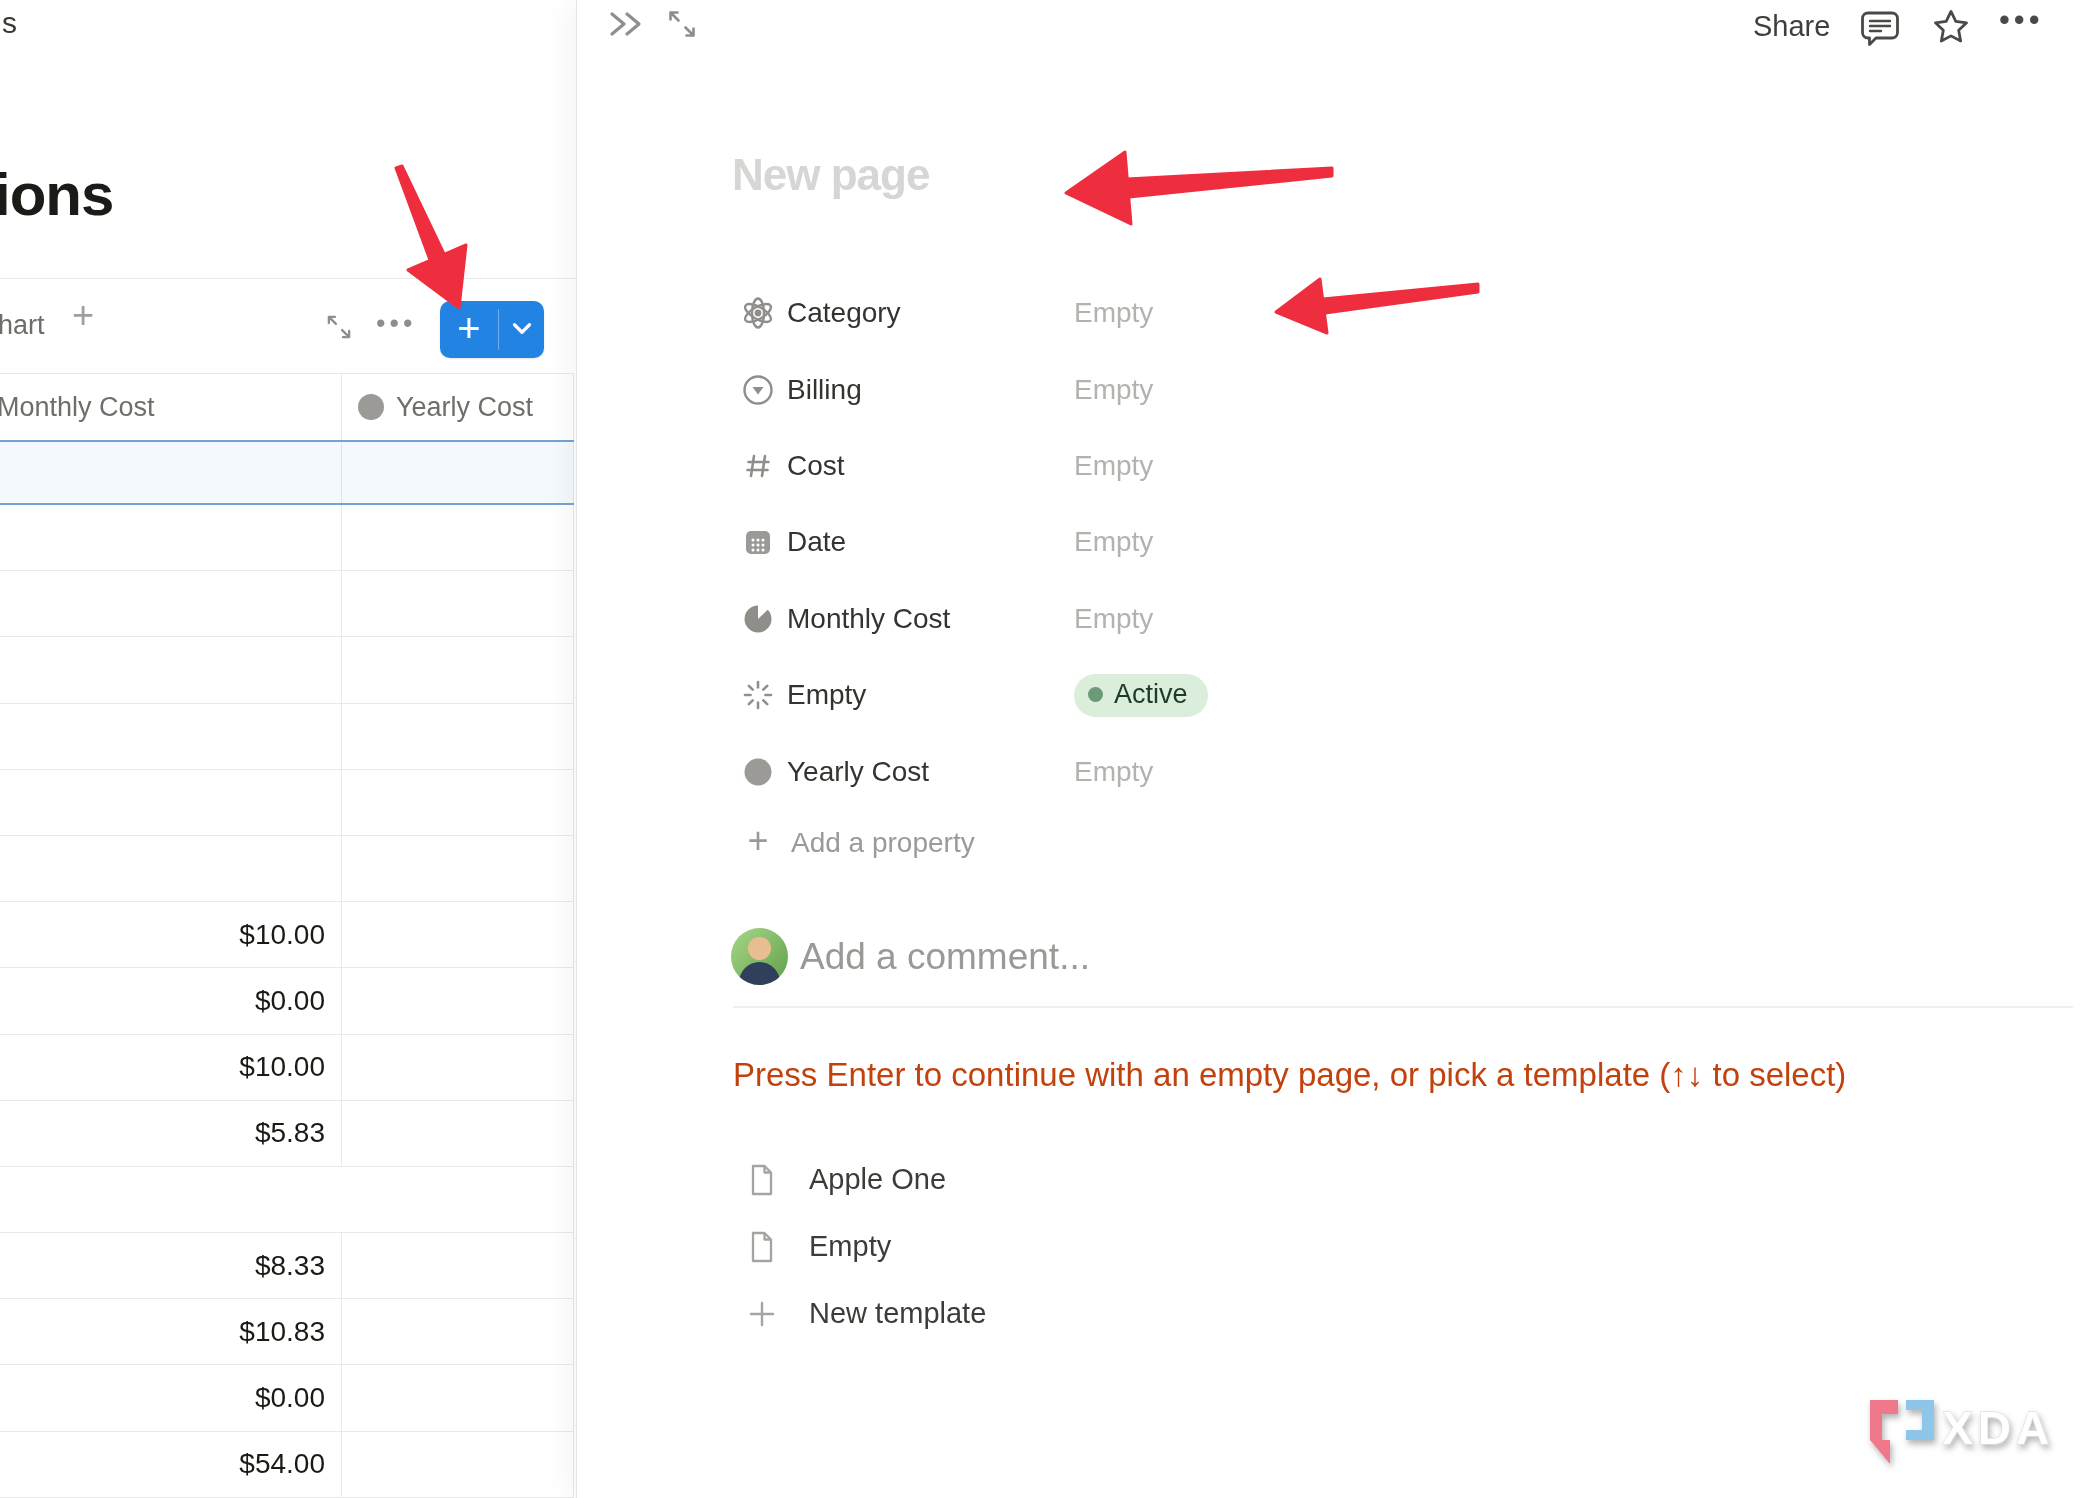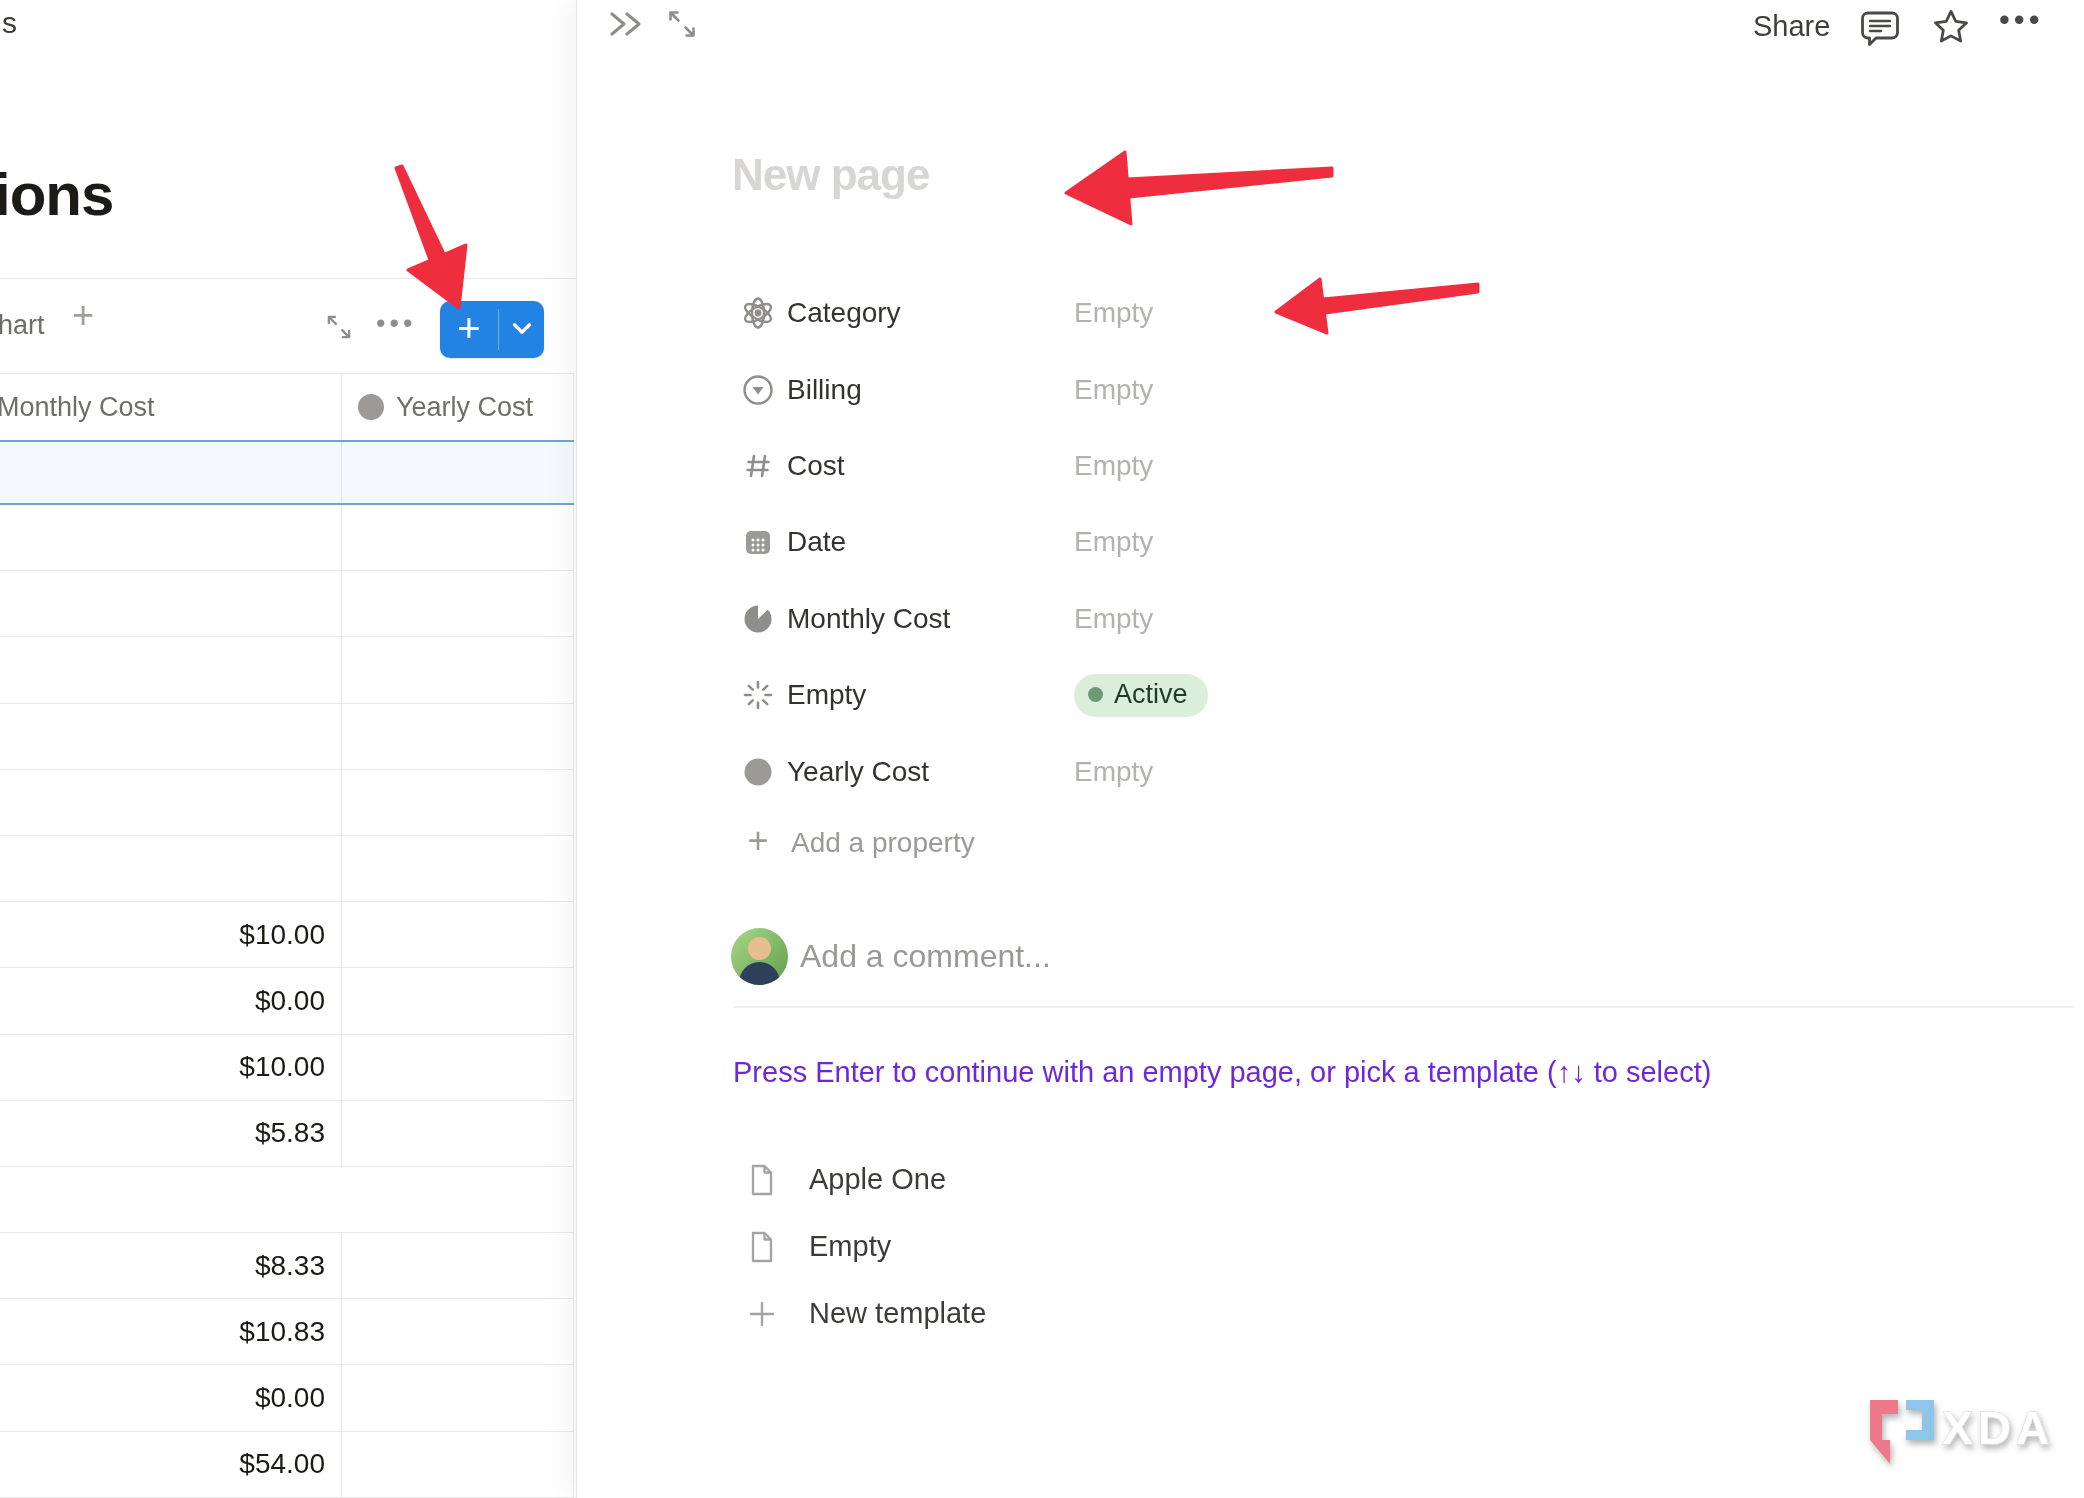--- a/index.html
+++ b/index.html
@@ -51,23 +51,23 @@
   .prop-value{position:absolute;left:341px;font-size:28px;color:#b3b2af;}
   .prop-value.status-badge{display:inline-flex;align-items:center;background:#dbeddb;border-radius:22px;padding:5px 20px 7px 14px;color:#1d3b29;font-weight:500;font-size:27px;left:341px;}
   .badge-dot{width:15px;height:15px;border-radius:50%;background:#6a9a76;margin-right:11px;flex:none;}
   .add-prop{height:66px;display:flex;align-items:center;color:#9b9a97;}
   .add-prop .plus{width:34px;margin-left:8px;font-size:36px;font-weight:300;text-align:center;line-height:1;padding-bottom:4px;}
   .add-prop .lbl{margin-left:16px;font-size:28px;}
   .comment-row{position:absolute;left:154px;top:928px;display:flex;align-items:center;}
   .avatar{width:57px;height:57px;border-radius:50%;background:linear-gradient(135deg,#a8d887,#5f9e4a);position:relative;overflow:hidden;flex:none;}
   .avatar::before{content:'';position:absolute;top:9px;left:17px;width:23px;height:23px;border-radius:50%;background:#e9bd92;}
   .avatar::after{content:'';position:absolute;top:34px;left:8px;width:41px;height:26px;border-radius:50% 50% 0 0/80% 80% 0 0;background:#31405a;}
-  .comment-ph{margin-left:12px;font-size:32px;color:#9a9995;}
+  .comment-ph{margin-left:12px;font-size:37px;color:#9a9995;}
   .rp-divider{position:absolute;left:156px;top:1006px;width:1340px;height:2px;background:#efefed;}
-  .hint{position:absolute;left:156px;top:1056px;font-size:29px;color:#6d28d9;}
+  .hint{position:absolute;left:156px;top:1056px;font-size:33px;color:#c2410c;}
   .tmpl-list{position:absolute;left:156px;top:1146px;width:700px;}
   .tmpl-row{height:67px;display:flex;align-items:center;padding-left:12px;}
   .tmpl-icon{width:34px;height:34px;flex:none;display:flex;align-items:center;justify-content:center;}
   .tmpl-label{margin-left:30px;font-size:29px;color:#3d3c38;}
   
   .annotations{position:absolute;left:0;top:0;width:2084px;height:1498px;pointer-events:none;}
   .watermark{position:absolute;left:1856px;top:1392px;}
 </style>
 </head>
 <body>

